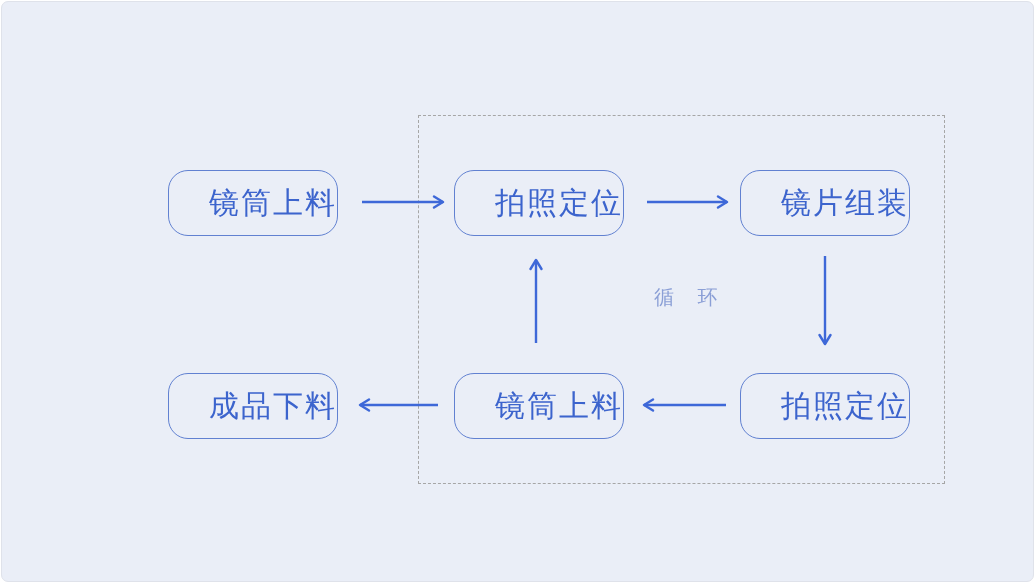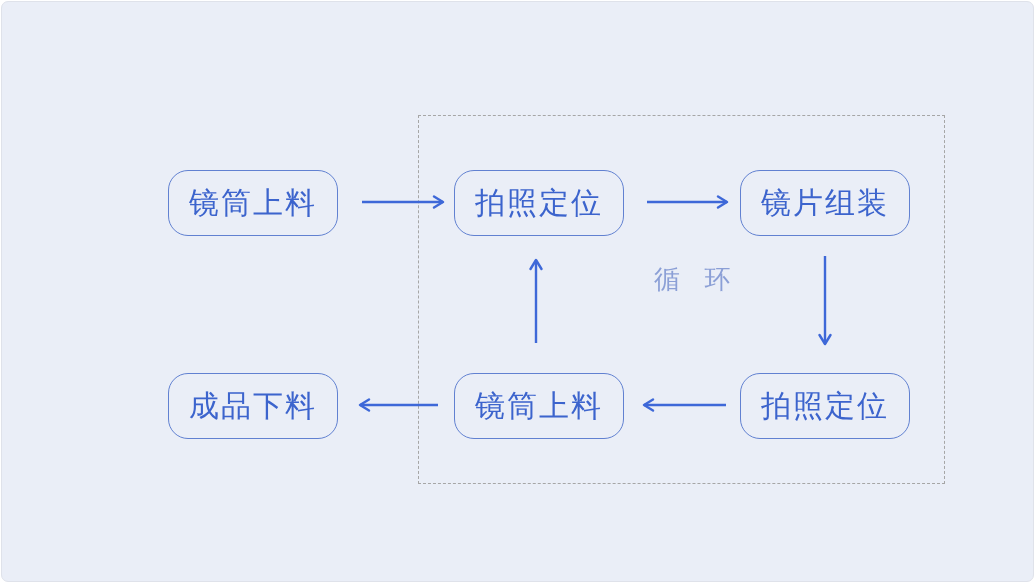--- a/index.html
+++ b/index.html
@@ -45,36 +45,36 @@
   .node {
     position: absolute;
     width: 170px;
     height: 66px;
     box-sizing: border-box;
     border: 1.5px solid #6181d1;
     border-radius: 20px;
     background: transparent;
     display: flex;
     align-items: center;
-    justify-content: center;
+    justify-content: flex-end;
   }
   .node-label {
     color: #3c64cd;
     font-size: 30px;
     letter-spacing: 2px;
     line-height: 1;
     white-space: nowrap;
   }
   .loop-label {
     position: absolute;
     left: 652px;
-    top: 264px;
+    top: 284px;
     color: #8b9fd6;
-    font-family: Liberation Serif, serif;
-    font-size: 26px;
+    font-family: Liberation Sans, sans-serif;
+    font-size: 20px;
     letter-spacing: 9px;
     line-height: 1.1;
     white-space: nowrap;
   }
   
   .n-barrel-loading        { left: 166px; top: 168px; }
   .n-photo-pos-top         { left: 452px; top: 168px; }
   .n-lens-assembly         { left: 738px; top: 168px; }
   .n-finished-unloading    { left: 166px; top: 371px; }
   .n-spacer-assembly       { left: 452px; top: 371px; }

